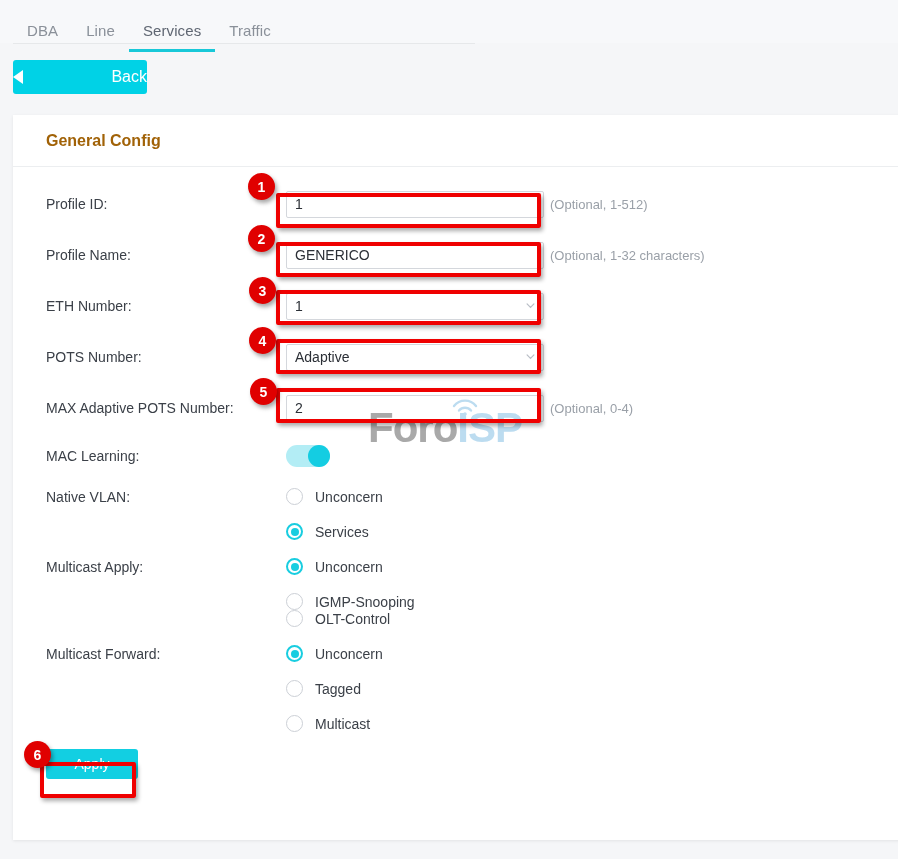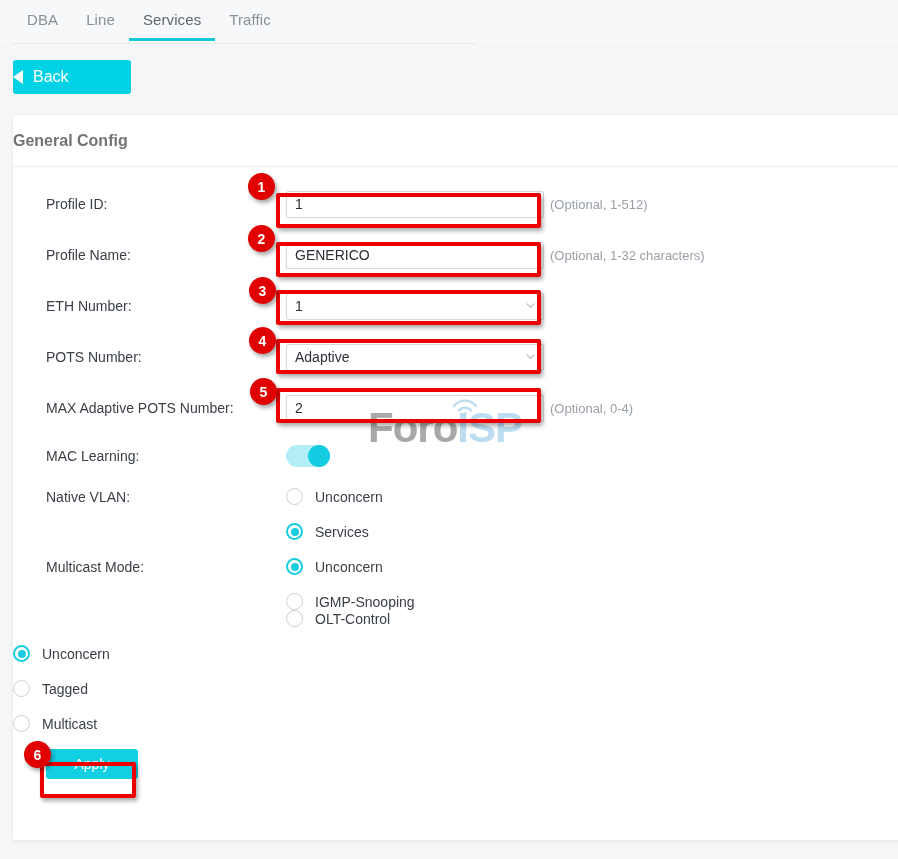--- a/index.html
+++ b/index.html
@@ -13,41 +13,41 @@
   }
 
   #root { position: relative; width: 898px; height: 859px; }
 
   
   .tabbar {
     position: absolute; left: 0; top: 0; width: 898px; height: 43px;
     background: #f7f8fa;
   }
   .tabs {
-    position: absolute; left: 13px; top: 11px;
+    position: absolute; left: 13px; top: 22px;
     display: flex; align-items: flex-end; gap: 0;
   }
   .tab {
     font-size: 15px; color: #8a9099; padding: 0 14px 10px 14px;
     cursor: pointer; white-space: nowrap; letter-spacing: .1px;
     border-bottom: 3px solid transparent;
     background: transparent;
   }
   .tab.active { color: #5f6672; border-bottom-color: #18c8d8; }
   .tabline {
     position: absolute; left: 13px; top: 43px; width: 462px; height: 1px;
     background: #e6e8ea;
   }
 
   
   .backbtn {
     position: absolute; left: 13px; top: 60px;
-    width: 118px; height: 34px;
+    width: 134px; height: 34px;
     background: #00d2e6; border: none; border-radius: 3px;
-    display: flex; align-items: center; justify-content: flex-start;
+    display: flex; align-items: center; justify-content: space-between;
     gap: 10px; cursor: pointer;
   }
   .backbtn .tri {
     width: 0; height: 0;
     border-top: 7px solid transparent;
     border-bottom: 7px solid transparent;
     border-right: 10px solid #ffffff;
     display: block;
   }
   .backbtn .lbl { color: #fff; font-size: 16px; line-height: 1; }
@@ -57,21 +57,21 @@
     position: absolute; left: 13px; top: 115px;
     width: 900px; height: 725px;
     background: #ffffff;
     box-shadow: 0 1px 3px rgba(0,0,0,.08);
   }
   .card-header {
     height: 52px; border-bottom: 1px solid #eceef0;
     display: flex; align-items: center;
   }
   .card-title {
-    font-size: 16px; font-weight: bold; color: #737373;
+    margin-left: 33px; font-size: 16px; font-weight: bold; color: #a16207;
   }
 
   
   .form { position: relative; padding-top: 22px; }
   .row {
     position: relative; display: flex; align-items: center;
     min-height: 30px;
   }
   .lbl-cell {
     width: 273px; padding-left: 33px; flex: none;
@@ -259,38 +259,39 @@
             <span class="radio-label">Unconcern</span>
           </div>
           <div class="radio-row" style="margin-top:18px;">
             <span class="radio on"></span>
             <span class="radio-label">Services</span>
           </div>
         </div>
       </div>
 
       <div class="row" style="margin-top:18px; align-items:flex-start;">
-        <div class="lbl-cell" style="padding-top:1px;">Multicast Mode:</div>
+        <div class="lbl-cell" style="padding-top:1px;">Multicast Apply:</div>
         <div class="ctl-cell" style="flex-direction:column; align-items:flex-start;">
           <div class="radio-row">
             <span class="radio on"></span>
             <span class="radio-label">Unconcern</span>
           </div>
           <div class="radio-row" style="margin-top:18px;">
             <span class="radio"></span>
             <span class="radio-label">IGMP-Snooping</span>
           </div>
           <div class="radio-row" style="">
             <span class="radio"></span>
             <span class="radio-label">OLT-Control</span>
           </div>
         </div>
       </div>
 
       <div class="row" style="margin-top:18px; align-items:flex-start;">
+        <div class="lbl-cell" style="padding-top:1px;">Multicast Forward:</div>
         <div class="ctl-cell" style="flex-direction:column; align-items:flex-start;">
           <div class="radio-row">
             <span class="radio on"></span>
             <span class="radio-label">Unconcern</span>
           </div>
           <div class="radio-row" style="margin-top:18px;">
             <span class="radio"></span>
             <span class="radio-label">Tagged</span>
           </div>
           <div class="radio-row" style="margin-top:18px;">

